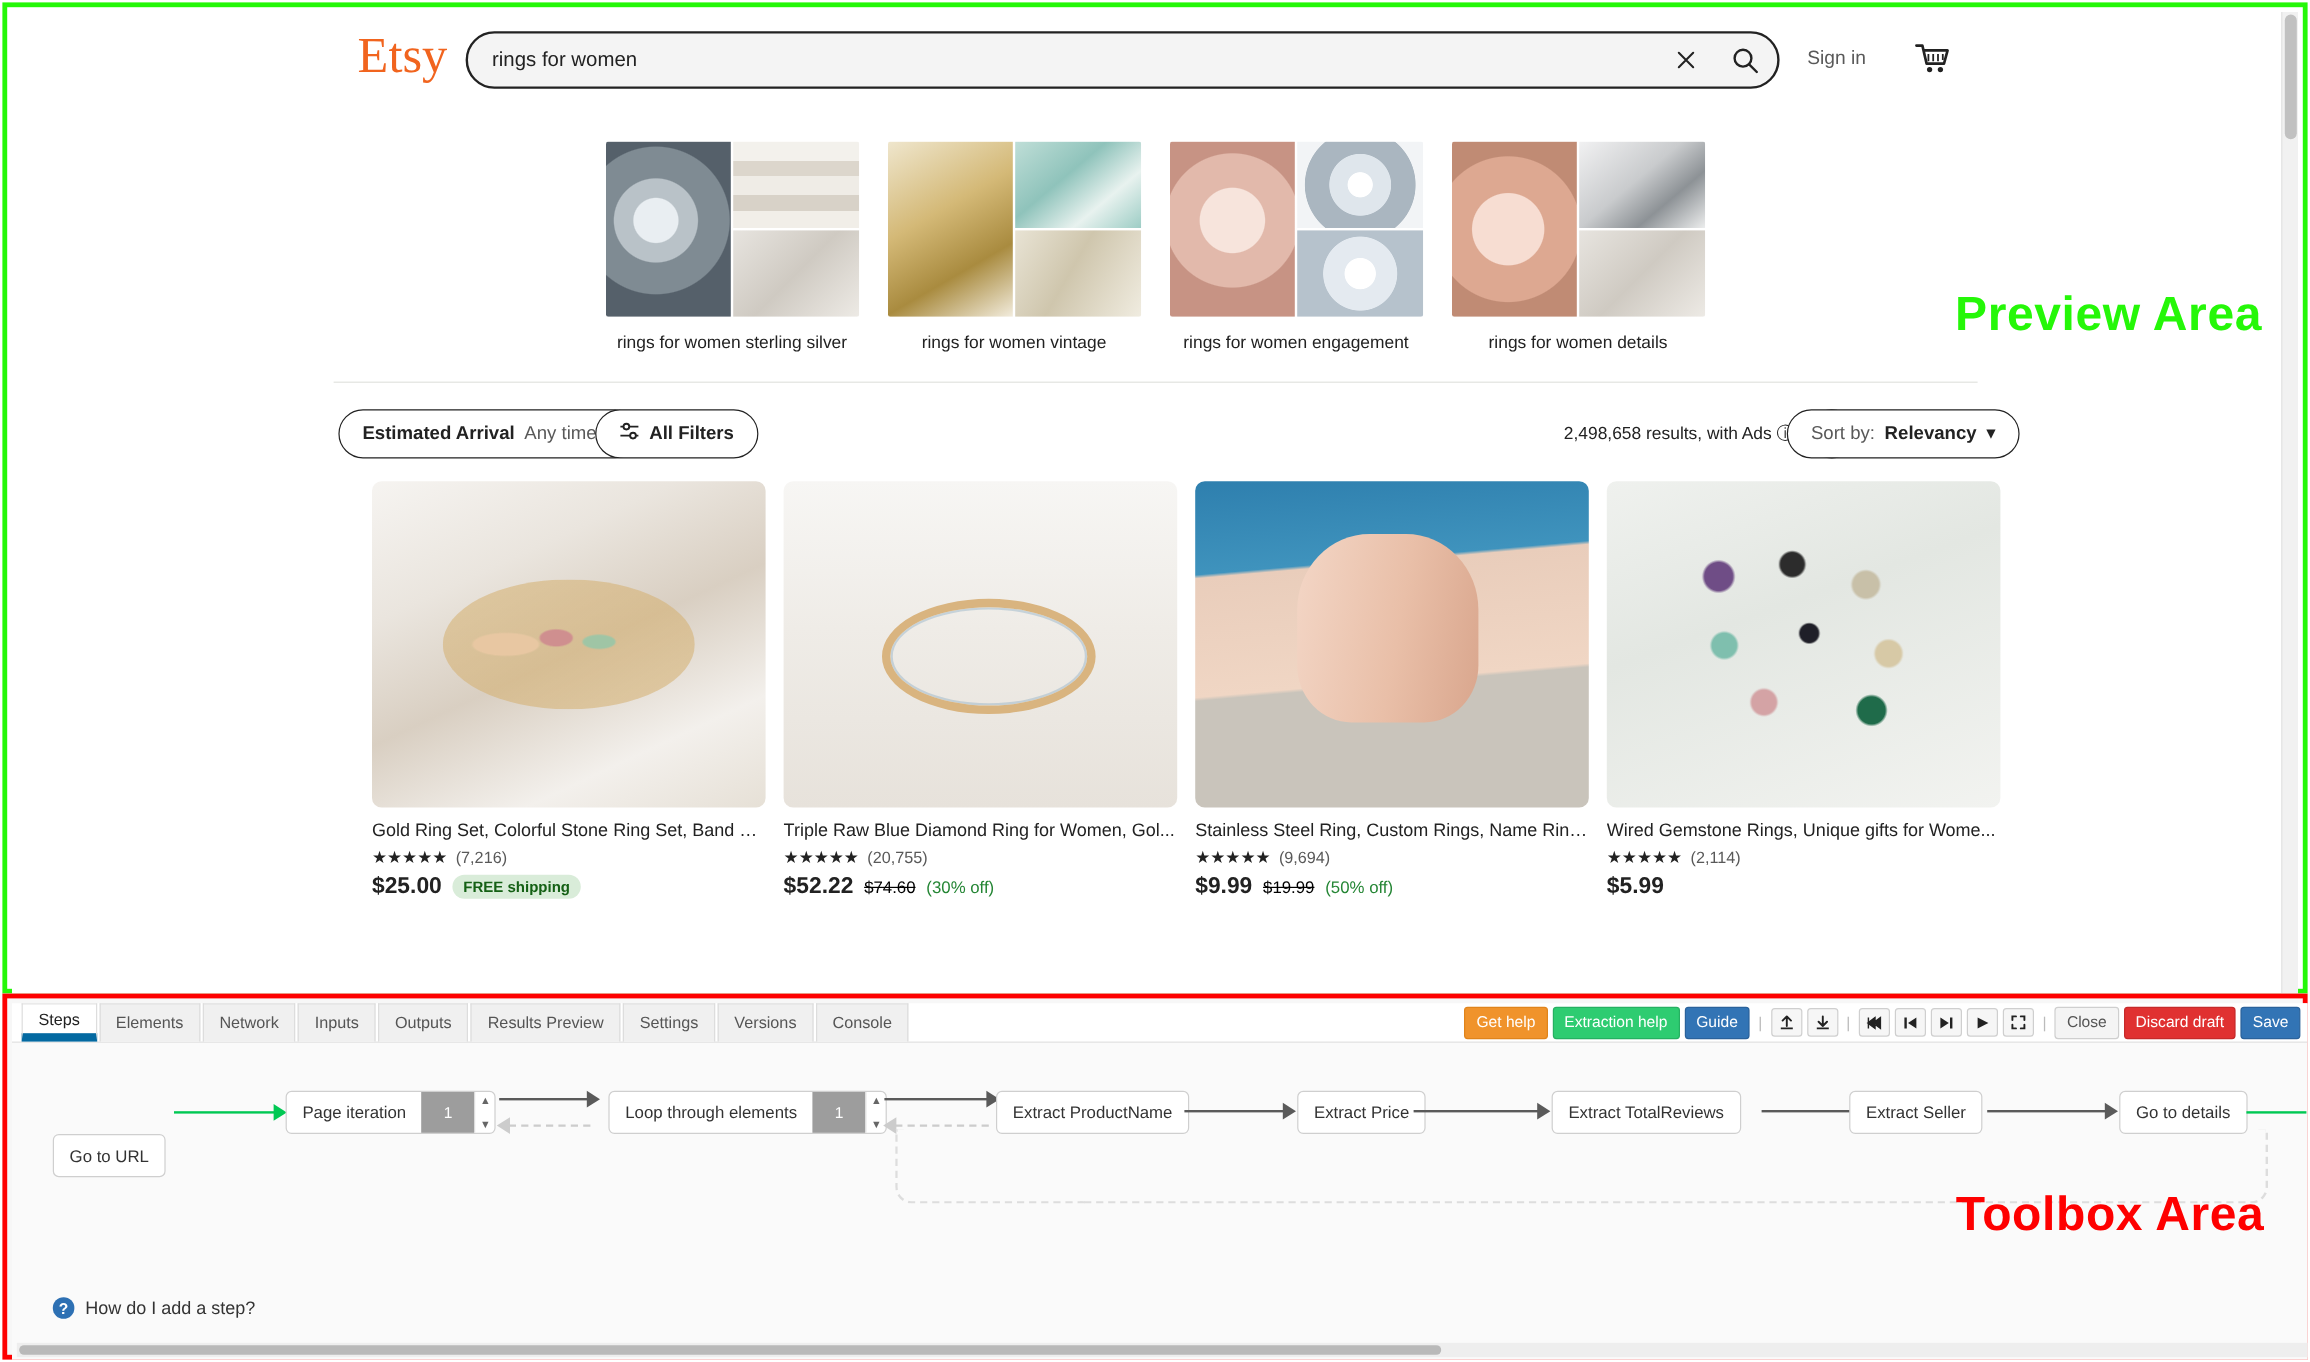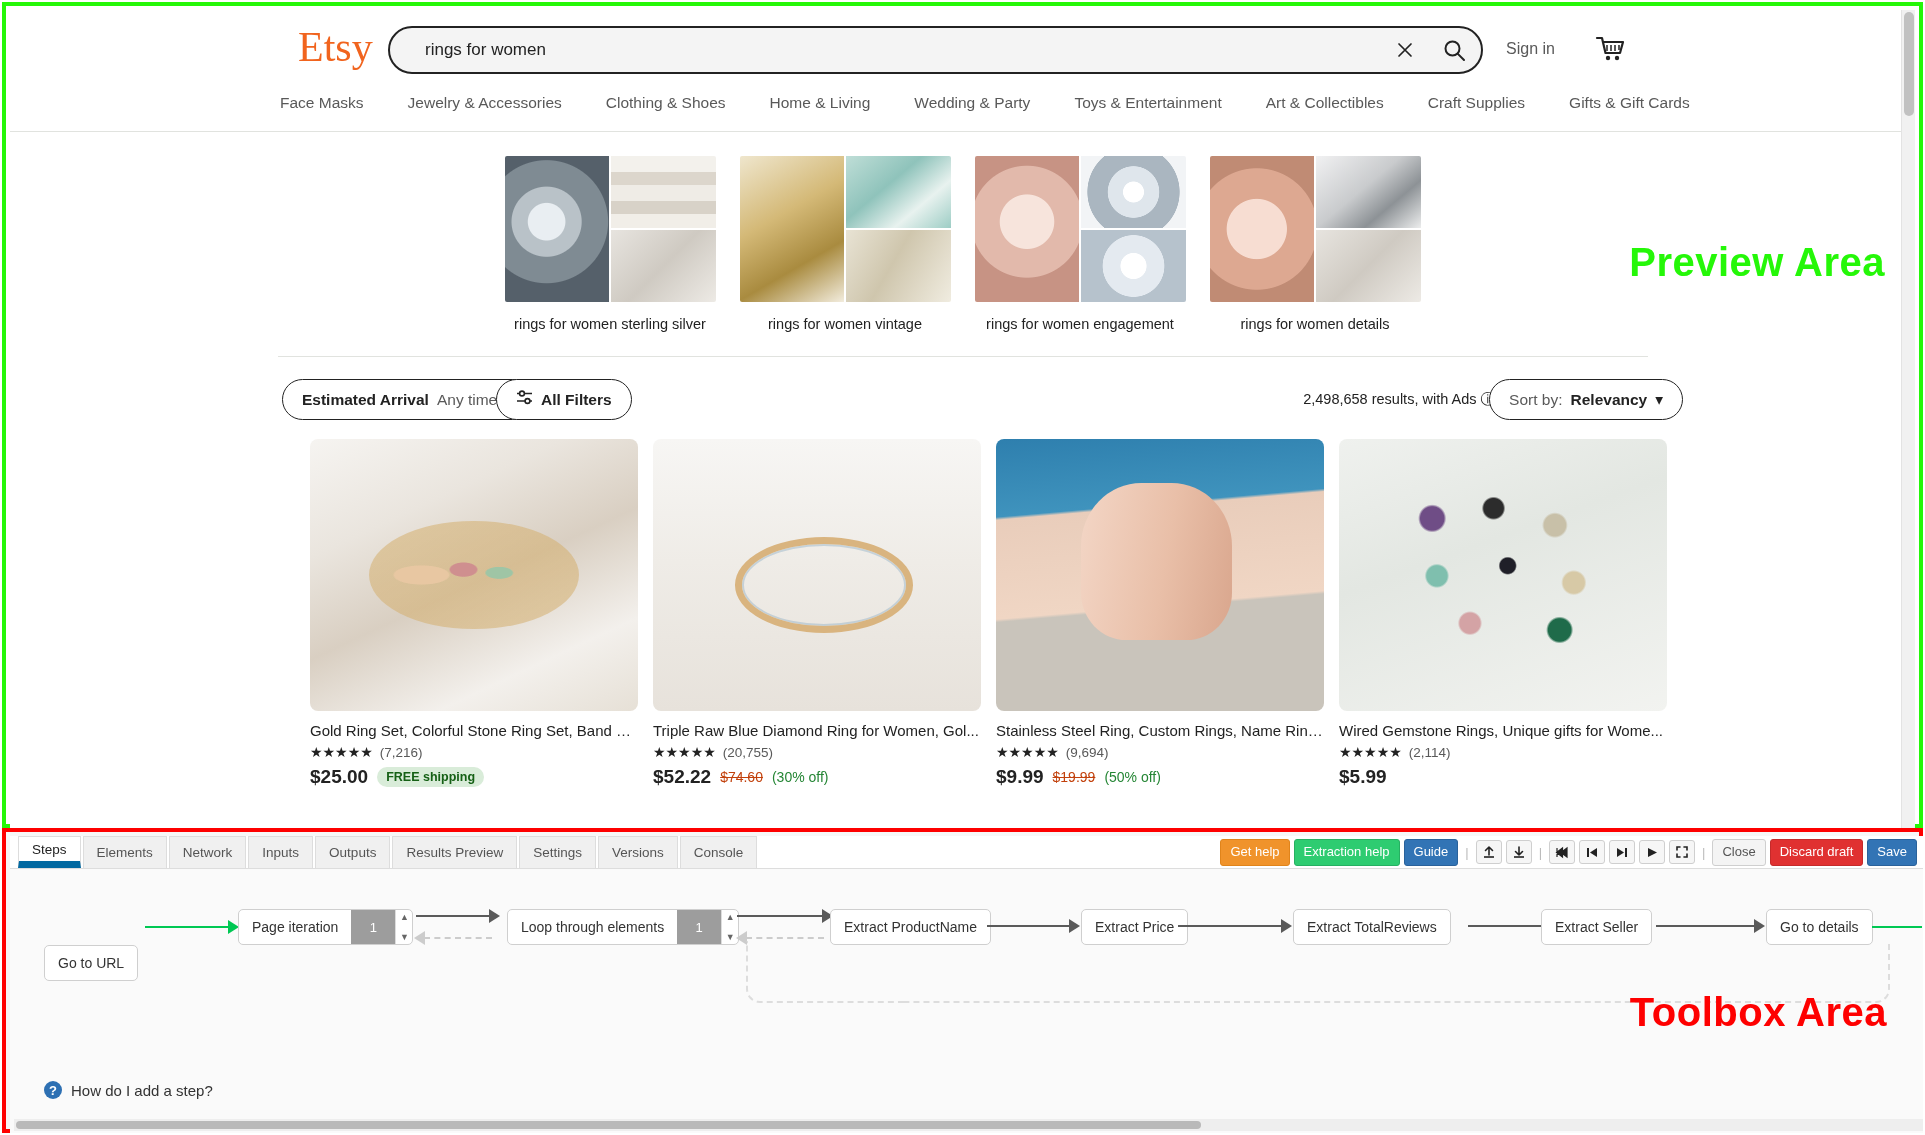--- a/index.html
+++ b/index.html
@@ -49,21 +49,21 @@
     font-family: "Liberation Serif", serif;
     font-size: 42px; color: #f1641e; line-height: 1;
   }
   .search-wrap {
     position: absolute; left: 378px; top: 16px; width: 1095px; height: 48px;
     border: 2px solid #222222; border-radius: 26px; background: #f4f4f4;
     display: flex; align-items: center;
   }
   .search-input {
     flex: 1; border: none; outline: none; background: transparent;
-    font-size: 17px; color: #222; padding: 0 35px;
+    font-size: 17px; color: #222; padding: 0 20px;
     font-family: "Liberation Sans", sans-serif;
   }
   .search-clear { width: 44px; display:flex; align-items:center; justify-content:center; cursor:pointer; }
   .search-submit { width: 54px; display:flex; align-items:center; justify-content:center; cursor:pointer; }
   .signin {
     position: absolute; left: 1496px; top: 30px; font-size: 16px; color: #595959;
     cursor: pointer;
   }
   .cart { position: absolute; left: 1583px; top: 22px; cursor: pointer; }
 
@@ -154,21 +154,21 @@
   }
   .listing-title {
     margin-top: 11px; font-size: 15px; color:#222; white-space: nowrap;
     overflow: hidden; text-overflow: ellipsis;
   }
   .listing-rating { margin-top: 5px; display:flex; align-items:center; gap:7px; }
   .stars { color:#222; font-size: 14px; letter-spacing: 0px; }
   .rating-count { font-size: 13.5px; color:#595959; }
   .listing-price { margin-top: 6px; display:flex; align-items:center; gap:9px; flex-wrap: wrap; }
   .price-now { font-size: 19px; font-weight: bold; color:#222;text-align:right; }
-  .price-was { font-size: 14px; color:#c2410c; text-decoration: line-through; }
+  .price-was { font-size: 14px; color:#000000; text-decoration: line-through; }
   .price-off { font-size: 14px; color:#258635; }
   .badge-free {
     background:#d9ecd9; color:#156015; font-size: 12.5px; font-weight: bold;
     border-radius: 12px; padding: 3px 9px;
   }
 
   
   .lp1 { background: linear-gradient(155deg,#f6f4f1 0%,#eae5de 28%,#d9cfc2 52%,#f3f0ec 78%,#e6e0d6 100%); }
   .lp1::after { content:''; position:absolute; left:18%; top:30%; width:64%; height:40%;
     background: radial-gradient(ellipse at 25% 50%, #e8c7a2 0 12%, transparent 13%),
@@ -318,31 +318,20 @@
         <div class="cart">
           <svg width="34" height="34" viewBox="0 0 34 34">
             <path d="M4 6 H9 L12.5 21 H27 L30 10 H11" stroke="#222" stroke-width="2.2" fill="none" stroke-linecap="round" stroke-linejoin="round"></path>
             <path d="M14 13 V19 M18 13 V19 M22 13 V19 M26 13 V18" stroke="#222" stroke-width="1.5"></path>
             <circle cx="15" cy="26" r="2.2" fill="#222"></circle>
             <circle cx="24" cy="26" r="2.2" fill="#222"></circle>
           </svg>
         </div>
       </div>
 
-      <div class="etsy-nav">
-        <a>Face Masks</a>
-        <a>Jewelry &amp; Accessories</a>
-        <a>Clothing &amp; Shoes</a>
-        <a>Home &amp; Living</a>
-        <a>Wedding &amp; Party</a>
-        <a>Toys &amp; Entertainment</a>
-        <a>Art &amp; Collectibles</a>
-        <a>Craft Supplies</a>
-        <a>Gifts &amp; Gift Cards</a>
-      </div>
 
       <div class="sugg-row">
         <div class="sugg-tile">
           <div class="sugg-imgs">
             <span class="ph ph-a big"></span>
             <span class="ph ph-b"></span>
             <span class="ph ph-c"></span>
           </div>
           <div class="sugg-label">rings for women sterling silver</div>
         </div>

